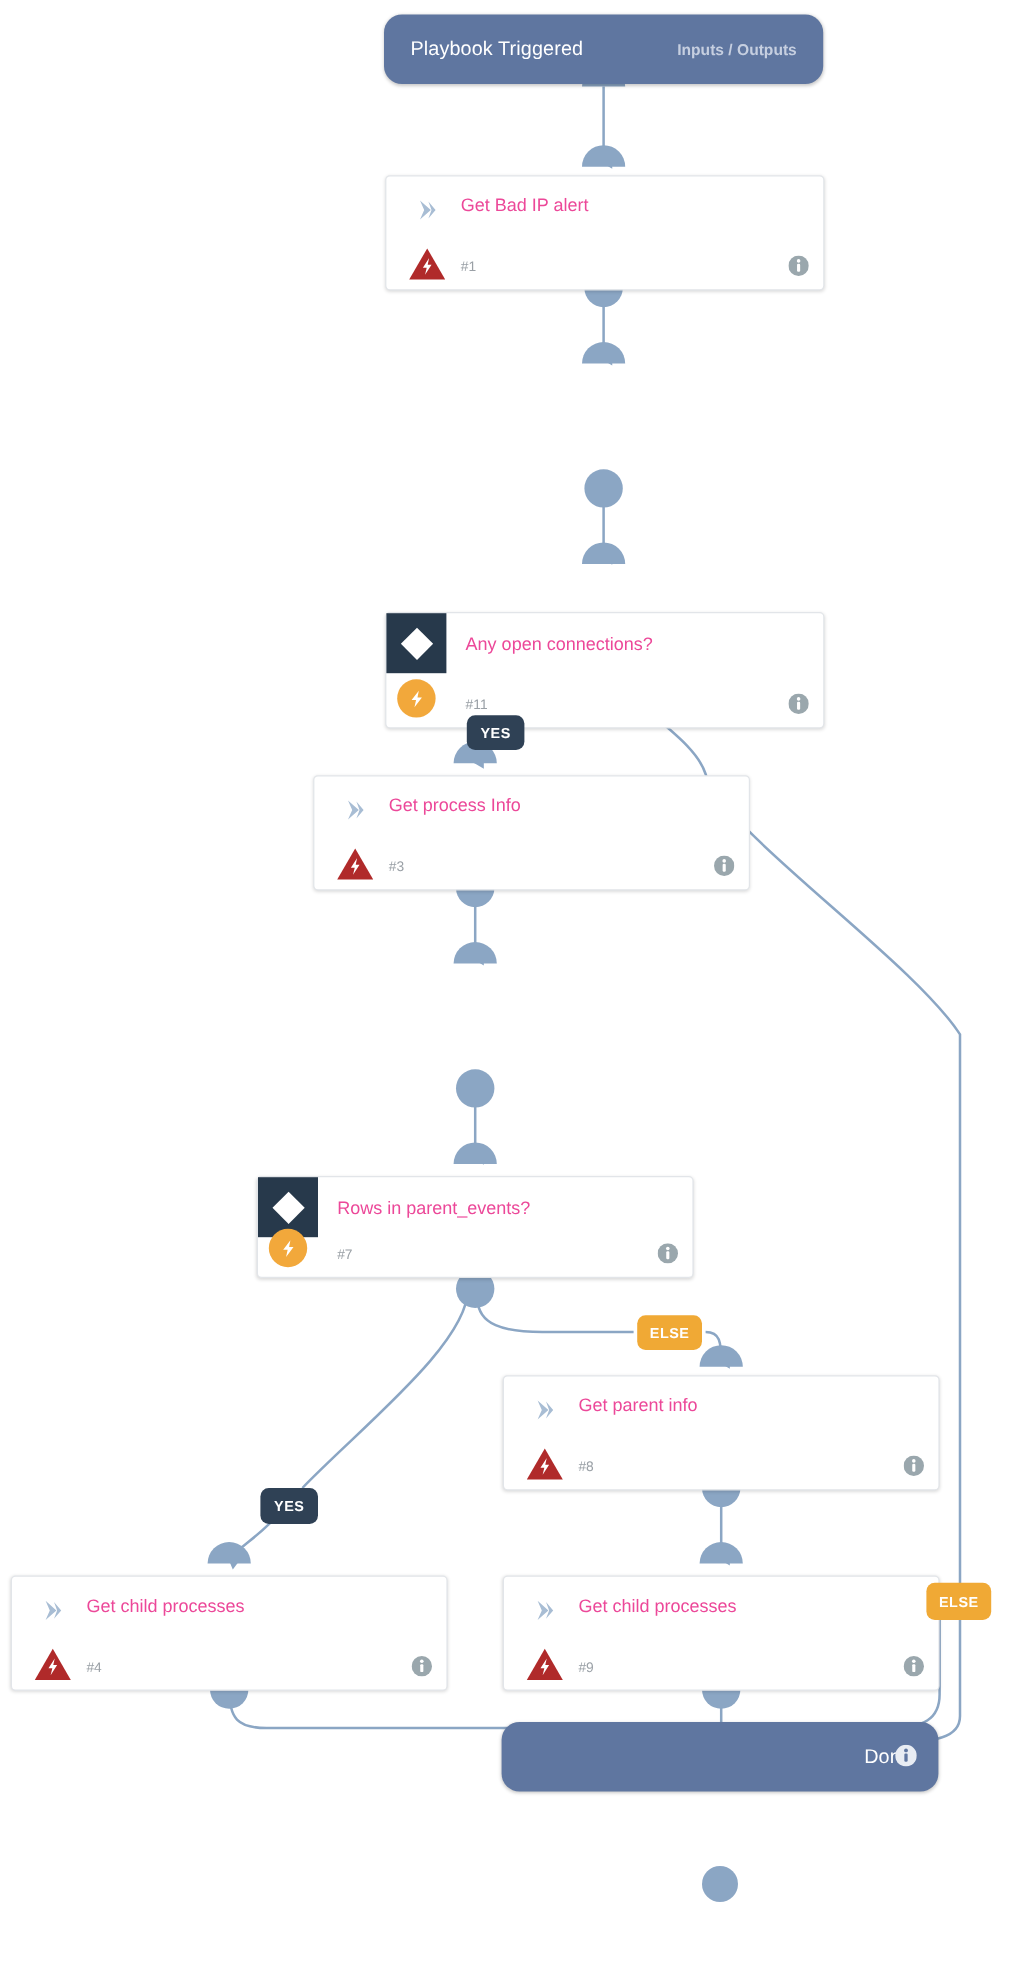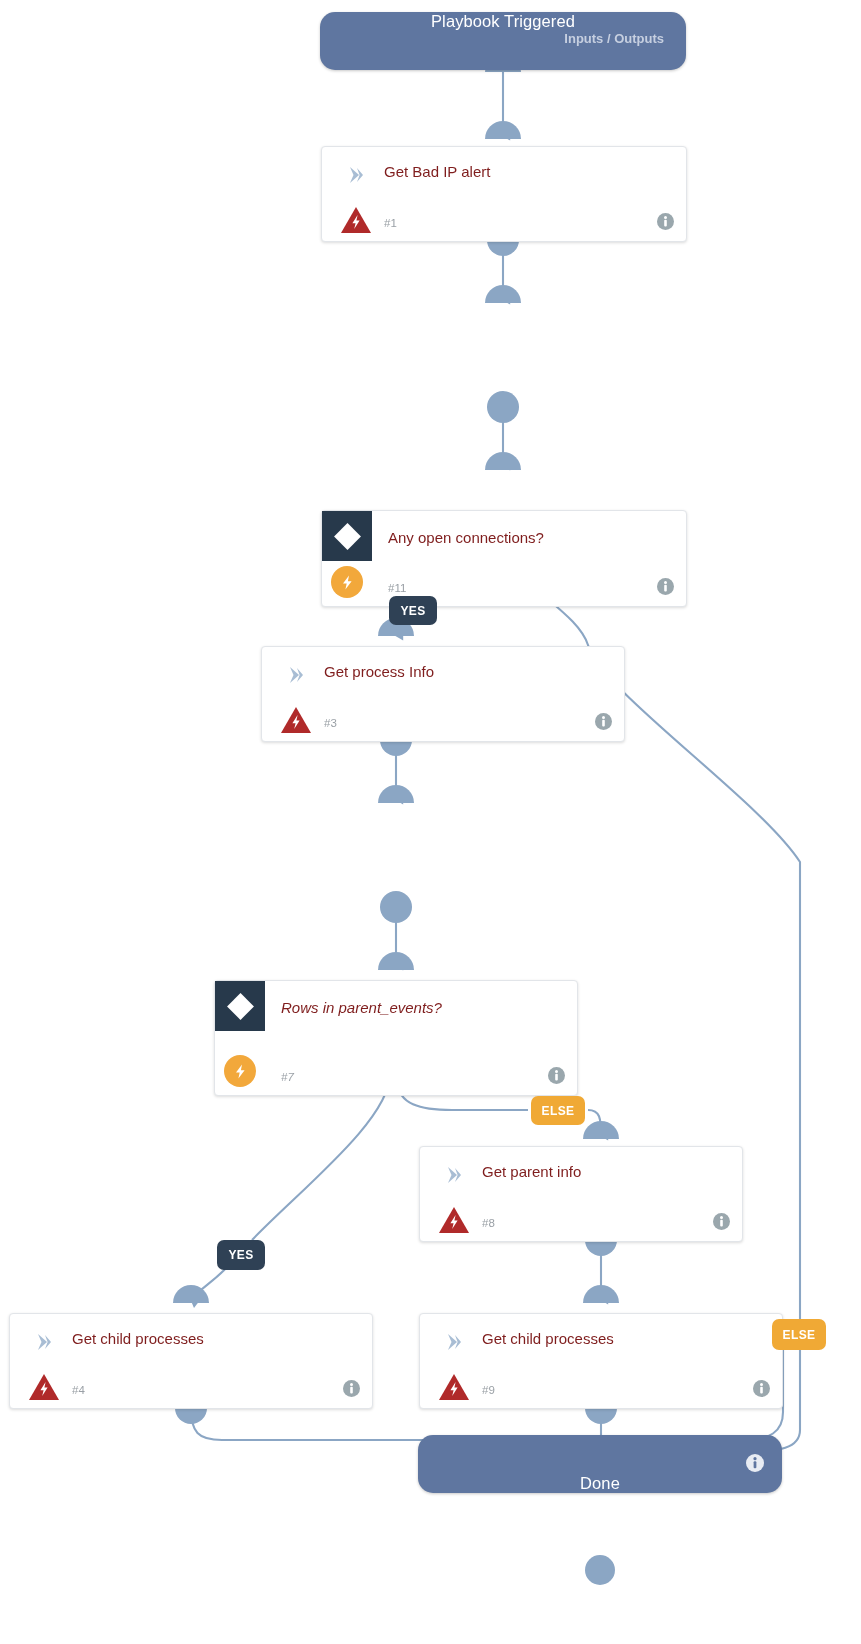--- a/index.html
+++ b/index.html
@@ -4,29 +4,29 @@
 <style>
   html,body{margin:0;padding:0;background:#ffffff;}
   body{width:861px;height:1644px;position:relative;overflow:hidden;
        font-family:"Liberation Sans","DejaVu Sans",sans-serif;}
   #canvas{position:absolute;inset:0;width:861px;height:1644px;}
   svg.wires{position:absolute;left:0;top:0;width:861px;height:1644px;pointer-events:none;}
 
   
   .terminal{position:absolute;background:#5f76a0;border-radius:15px;
             box-shadow:0 1px 3px rgba(0,0,0,.22);display:flex;align-items:center;
-            box-sizing:border-box;padding:0 22px;flex-direction:column;}
+            box-sizing:border-box;padding:0 22px;}
   .terminal .ttl{color:#ffffff;font-size:16.5px;letter-spacing:.1px;}
   .terminal .io{margin-left:auto;color:#c6cfe0;font-size:13px;font-weight:bold;}
 
   
   .card{position:absolute;background:#ffffff;border:1px solid #e2e5e9;
         border-radius:4px;box-shadow:0 1px 3px rgba(0,0,0,.14);box-sizing:border-box;}
   .card .title{position:absolute;left:62px;right:34px;top:14px;
-               color:#7f1d1d;font-size:15px;line-height:21px;}
+               color:#ec4899;font-size:15px;line-height:21px;}
   .card.dec .title{left:66px;top:16px;}
   .card .num{position:absolute;left:62px;bottom:12px;color:#9aa0a6;font-size:11.5px;}
   .card.dec .num{left:66px;}
 
   
   .chev{position:absolute;left:24px;top:18px;width:20px;height:20px;}
   
   .warn{position:absolute;left:18px;bottom:6px;width:32px;height:30px;}
   
   .decsq{position:absolute;left:0px;top:0px;width:50px;height:50px;background:#27394b;
@@ -178,21 +178,21 @@
     <div class="title">Get process Info</div>
     <div class="num">#3</div>
     <svg class="info" viewBox="0 0 17 17">
       <circle cx="8.5" cy="8.5" r="8.5" fill="#9aa7ad"></circle>
       <circle cx="8.5" cy="4.4" r="1.5" fill="#fff"></circle>
       <rect x="7.2" y="6.8" width="2.6" height="6.6" rx="1" fill="#fff"></rect>
     </svg>
   </div>
 
 
-  <div class="card dec" style="left:214px;top:980px;width:364px;height:116px;font-style:italic;">
+  <div class="card dec" style="left:214px;top:980px;width:364px;height:85px;">
     <div class="decsq">
         <i></i>
       </div>
     <div class="bolt">
       <svg viewBox="0 0 15 15">
           <path d="M9,0.6 L3,8.4 L6.7,8.4 L5.4,14.4 L11.6,6.2 L7.9,6.2 Z" fill="#fff"></path>
         </svg>
     </div>
     <div class="title">Rows in parent_events?</div>
     <div class="num">#7</div>
@@ -200,21 +200,21 @@
       <circle cx="8.5" cy="8.5" r="8.5" fill="#9aa7ad"></circle>
       <circle cx="8.5" cy="4.4" r="1.5" fill="#fff"></circle>
       <rect x="7.2" y="6.8" width="2.6" height="6.6" rx="1" fill="#fff"></rect>
     </svg>
   </div>
 
   <div class="badge els" style="left:531px;top:1096px;width:54px;height:29px;">
     <span>ELSE</span>
   </div>
 
-  <div class="card" style="left:419px;top:1146px;width:324px;height:96px;">
+  <div class="card" style="left:419px;top:1146px;width:364px;height:96px;">
     <svg class="chev" viewBox="0 0 20 20">
       <path d="M4,2 L13,10 L4,18 L7.5,10 Z" fill="#a8bdd4"></path>
       <path d="M11,3 L17,10 L11,17 L13.6,10 Z" fill="#a8bdd4"></path>
     </svg>
     <svg class="warn" viewBox="0 0 32 30">
       <path d="M16,2 L31,28 L1,28 Z" fill="#b02a2a"></path>
       <path d="M17.6,10 L12.4,18.2 L15.6,18.2 L14.2,24 L19.6,15.6 L16.4,15.6 Z" fill="#ffffff"></path>
     </svg>
     <div class="title">Get parent info</div>
     <div class="num">#8</div>

